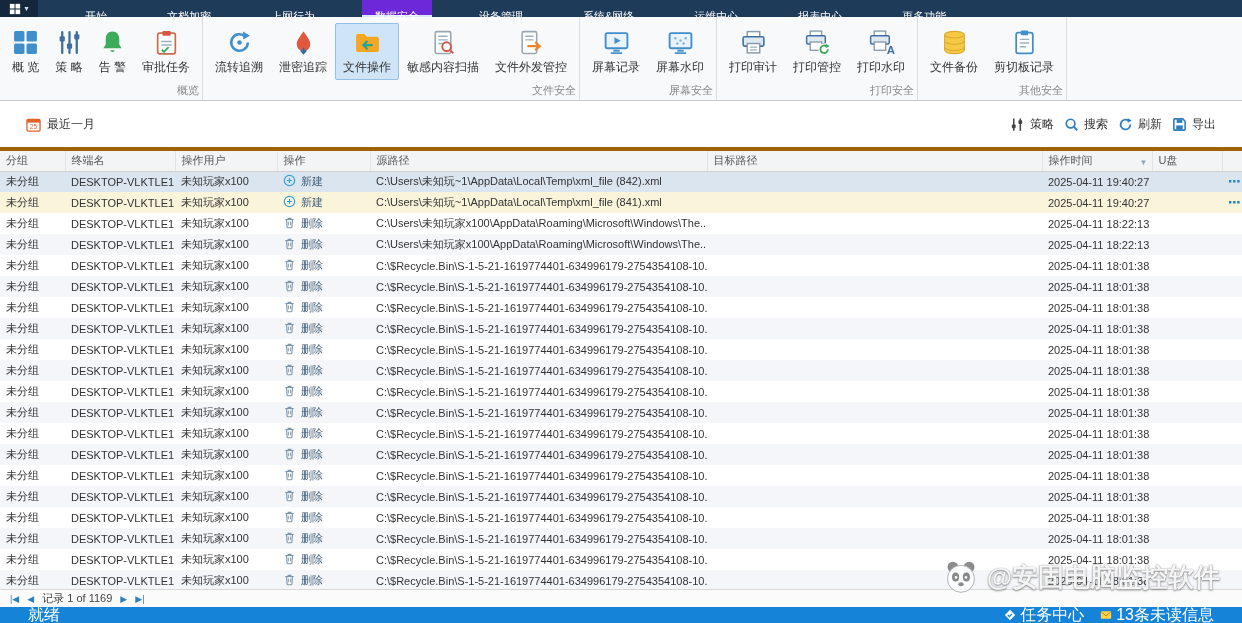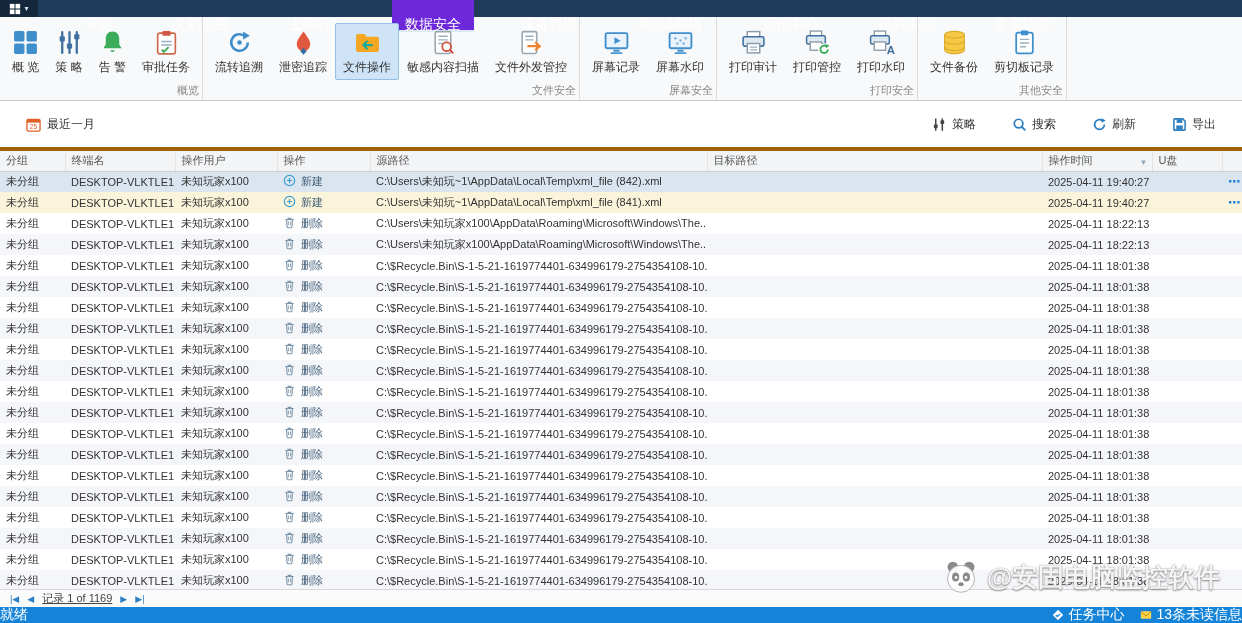--- a/index.html
+++ b/index.html
@@ -5,64 +5,64 @@
   * { box-sizing: border-box; margin: 0; padding: 0; }
   html,body { width:1242px; height:623px; overflow:hidden; }
   body { font-family:"Liberation Sans","DejaVu Sans",sans-serif; background:#fff; }
   .app { position:relative; width:1242px; height:623px; overflow:hidden; background:#fff; }
 
   
   .menubar { height:17px; background:#1e3b5a; display:flex; align-items:stretch; color:#fff; }
   .app-btn { width:38px; background:#15273c; display:flex; align-items:center; justify-content:center; gap:3px; cursor:pointer; }
   .app-btn .caret { font-size:8px; color:#cfe0f0; }
   .menu-items { display:flex; align-items:stretch; }
-  .menu-item { padding:16px 13px; font-size:14px; line-height:17px; cursor:pointer; white-space:nowrap;margin-left:34px; }
+  .menu-item { padding:8px 13px; font-size:11px; line-height:17px; cursor:pointer; white-space:nowrap;margin-left:34px; }
   .menu-item.active { background:#6d28d9; box-shadow: inset 0 -2px 0 #dce9f5; }
 
   
   .ribbon { height:84px; background:#f8f9fa; border-bottom:1px solid #c9c9c9; display:flex; align-items:stretch; }
   .ribbon-group { display:flex; flex-direction:column; border-right:1px solid #dcdcdc; padding:0 3px; }
   .rg-buttons { flex:1; display:flex; align-items:center; padding:2px 1px 0 1px; }
   .rg-label { text-align:right; font-size:11px; color:#888; height:17px; line-height:15px; }
   .ribbon-btn { display:flex; flex-direction:column; align-items:center; gap:3px; padding:5px 7px 3px 7px; border:1px solid transparent; border-radius:2px; cursor:pointer; }
   .ribbon-btn.active { background:#cfe4f7; border-color:#94c0e6; }
   .rb-label { font-size:12px; color:#333; white-space:nowrap; }
   .icon { display:inline-flex; align-items:center; justify-content:center; }
   .icon svg { width:100%; height:100%; }
   .rb-icon { width:27px; height:27px; }
   .sm { width:15px; height:15px; }
   .xs { width:12px; height:12px; }
 
   
   .filterbar { height:46px; display:flex; align-items:center; padding:0 26px; background:#fff; }
   .date-filter { display:flex; align-items:center; gap:6px; font-size:12px; color:#333; cursor:pointer; }
-  .filter-actions { margin-left:auto; display:flex; align-items:center; gap:36px; }
+  .filter-actions { margin-left:auto; display:flex; align-items:center; gap:10px; }
   .fa-item { display:flex; align-items:center; gap:5px; font-size:12px; color:#333; cursor:pointer; }
 
   
   .grid-area { height:442px; overflow:hidden; position:relative; }
   table.grid { width:1242px; border-collapse:collapse; table-layout:fixed; font-size:11px; color:#333; }
   table.grid thead th { height:22px; background:#f3f4f6; border-top:4px solid #a16207; border-bottom:1px solid #d0d0d0; border-right:1px solid #e3e3e3; font-weight:normal; color:#555; text-align:left; padding:0 6px; white-space:nowrap; overflow:hidden; position:relative; }
   .filter-arrow { position:absolute; right:4px; top:7px; font-size:8px; color:#8fa6ba; cursor:pointer; }
   table.grid tbody td { height:21px; padding:0 6px; white-space:nowrap; overflow:hidden; }
   table.grid tbody tr:nth-child(even) { background:#f4f6f9; }
   table.grid tbody tr.selected { background:#dbe5ef; }
   table.grid tbody tr.highlight { background:#faf4da; }
   .op-cell span { color:#3f5d78; }
   .op-ic { width:13px; height:13px; margin-right:5px; vertical-align:-2px; }
   .menu-cell { text-align:center; }
   .row-menu { color:#1a7fd4; font-weight:bold; font-size:13px; cursor:pointer; }
 
   
   .pagerbar { height:18px; background:#fbfbfb; border-top:1px solid #d8d8d8; display:flex; align-items:center; gap:8px; padding:0 10px; font-size:11px; color:#444; }
   .pg-btn { color:#2e7fc1; font-size:9px; cursor:pointer; }
-  .pg-label { color:#444;text-decoration:underline; }
+  .pg-label { color:#444; }
 
   
-  .statusbar { height:16px; background:#1584d8; color:#fff; display:flex; align-items:center; font-size:14px; padding:0 0; }
+  .statusbar { height:16px; background:#1584d8; color:#fff; display:flex; align-items:center; font-size:16px; padding:0 28px; }
   .sb-right { margin-left:auto; display:flex; align-items:center; gap:16px; }
   .sb-item { display:flex; align-items:center; gap:4px; cursor:pointer; }
 
   
   .watermark { position:absolute; right:22px; bottom:28px; display:flex; align-items:center; gap:8px;
     font-size:26px; font-weight:bold; color:rgba(255,255,255,0.92);
     text-shadow:0 1px 2px rgba(110,110,110,0.8), 0 0 1px rgba(90,90,90,0.7);
     pointer-events:none; z-index:10; }
   .panda { width:36px; height:36px; opacity:0.8; }
 </style>

